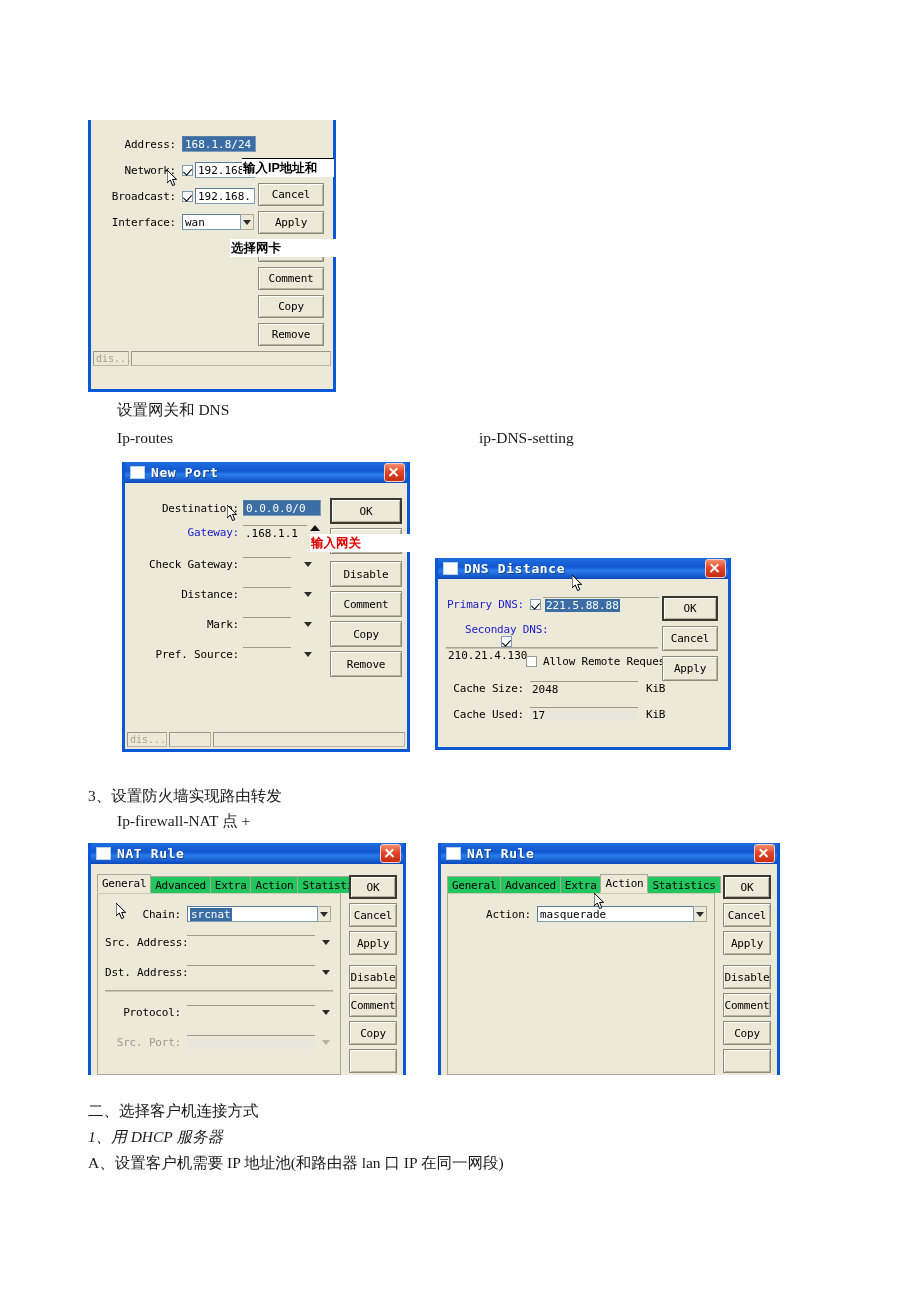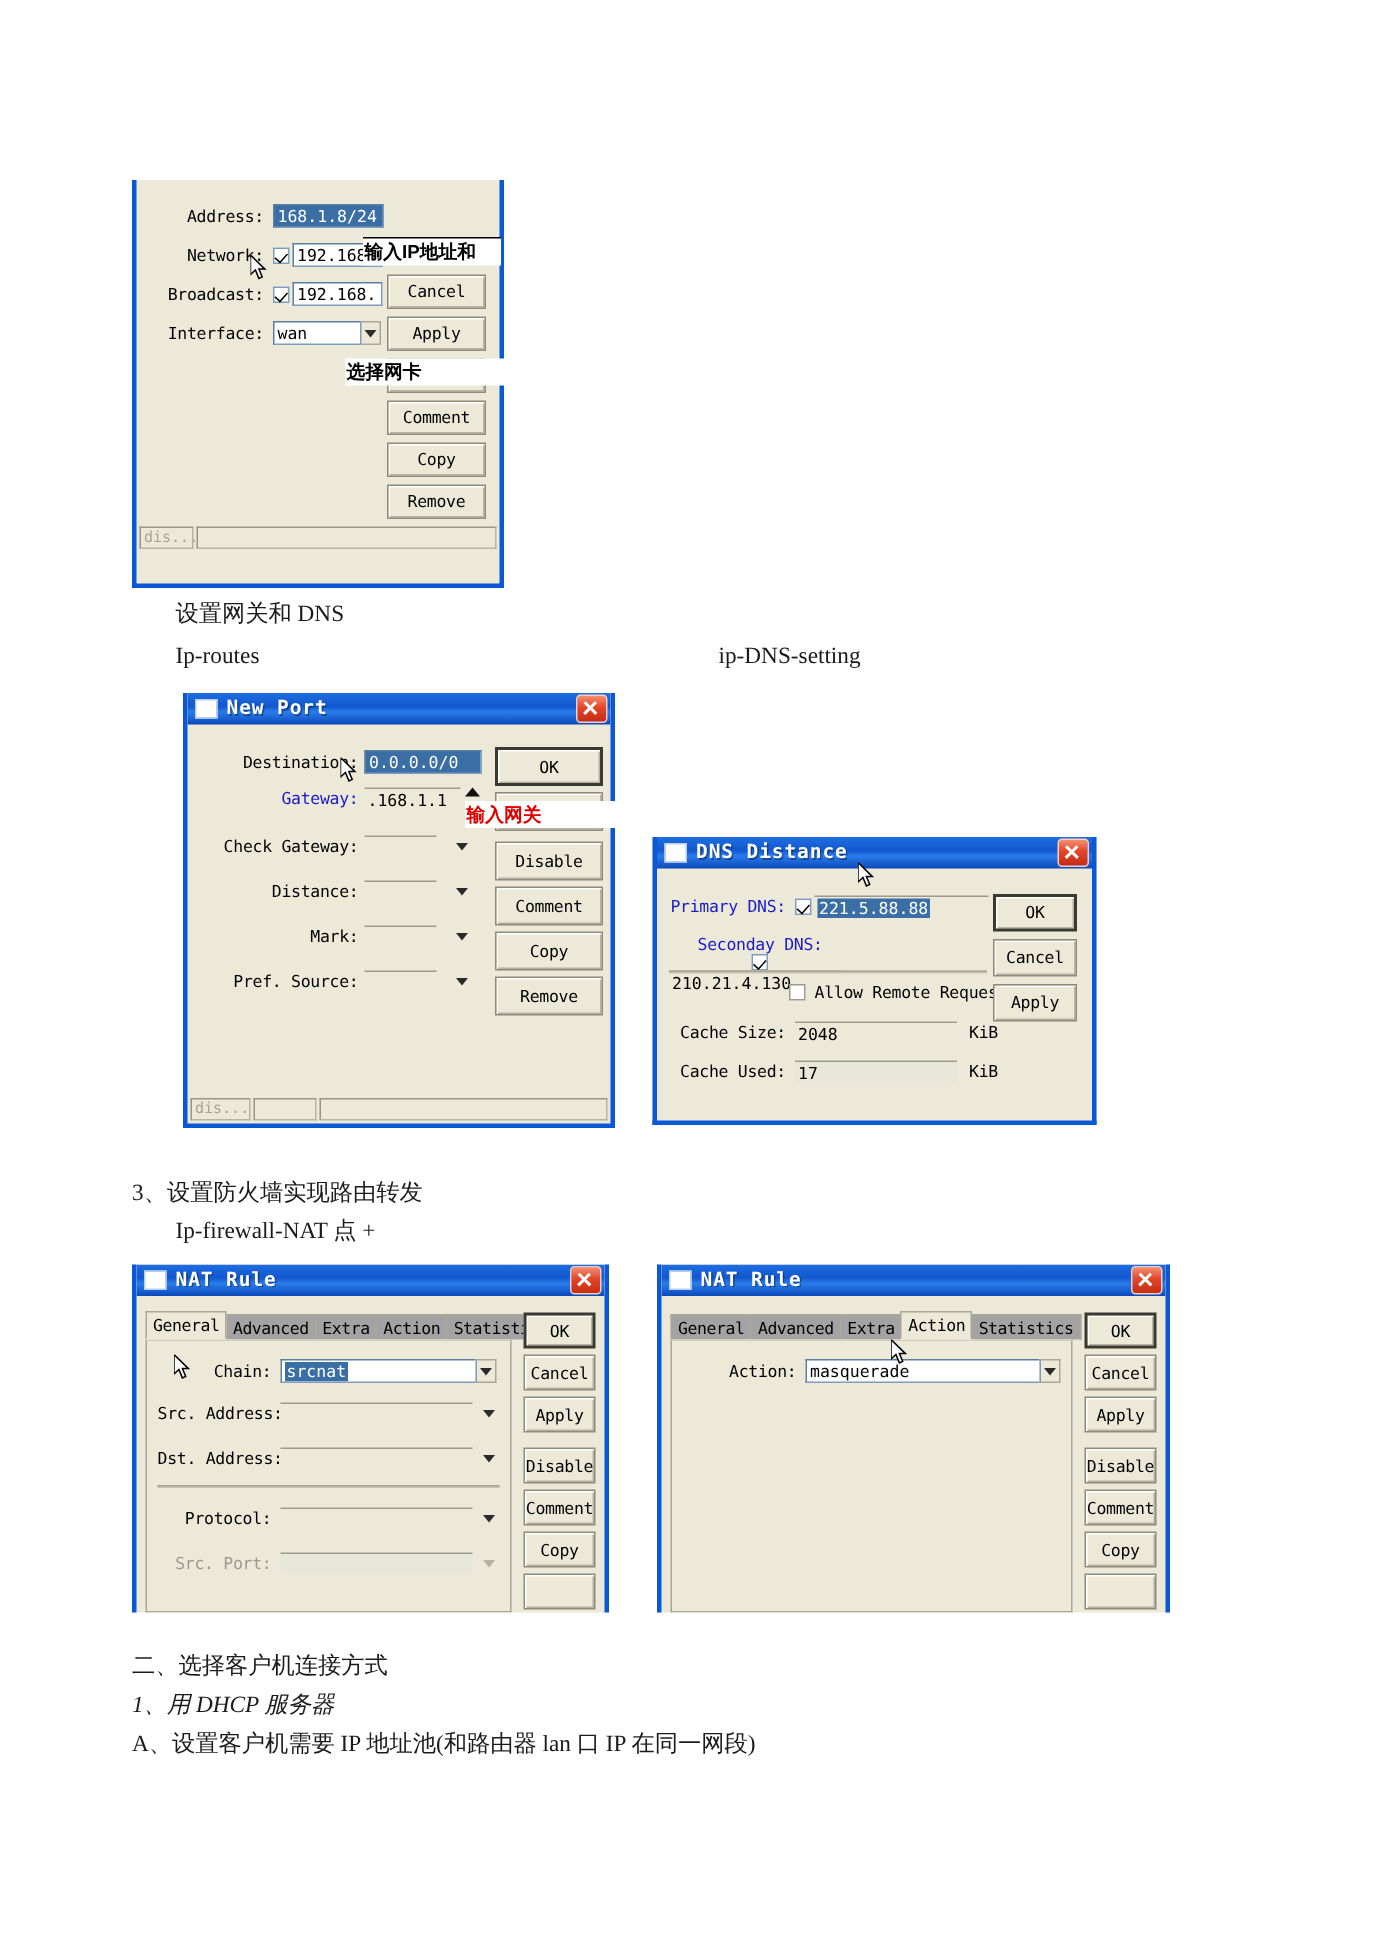--- a/index.html
+++ b/index.html
@@ -266,21 +266,21 @@
     position: absolute;
     display: flex;
     align-items: flex-end;
     height: 19px;
   }
   .tab {
     font-family: "DejaVu Sans Mono", monospace;
     font-size: 11px;
     color: #000;
     padding: 2px 4px 2px 4px;
-    background: #a3a3a3;
+    background: #22c55e;
     border: 1px solid #aca899;
     border-bottom: none;
     box-sizing: border-box;
     height: 17px;
     display: flex;
     align-items: center;
     margin-right: -1px;
     letter-spacing: -0.3px;
     cursor: pointer;
   }

